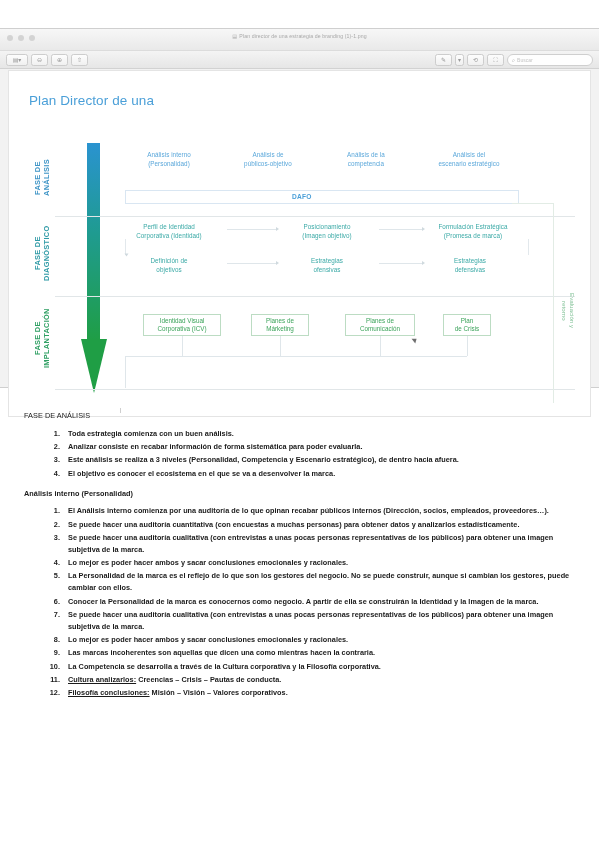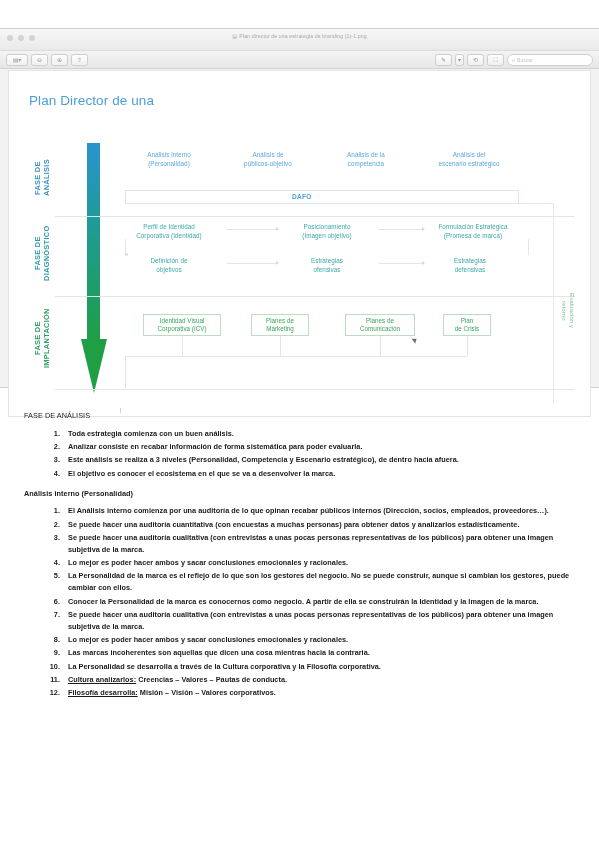--- a/index.html
+++ b/index.html
@@ -350,18 +350,18 @@
   <div class="heading bold">Análisis interno (Personalidad)</div>
   <ol class="notes-list">
     <li>El Análisis interno comienza por una auditoría de lo que opinan recabar públicos internos (Dirección, socios, empleados, proveedores…).</li>
     <li>Se puede hacer una auditoría cuantitativa (con encuestas a muchas personas) para obtener datos y analizarlos estadísticamente.</li>
     <li>Se puede hacer una auditoría cualitativa (con entrevistas a unas pocas personas representativas de los públicos) para obtener una imagen subjetiva de la marca.</li>
     <li>Lo mejor es poder hacer ambos y sacar conclusiones emocionales y racionales.</li>
     <li>La Personalidad de la marca es el reflejo de lo que son los gestores del negocio. No se puede construir, aunque si cambian los gestores, puede cambiar con ellos.</li>
     <li>Conocer la Personalidad de la marca es conocernos como negocio. A partir de ella se construirán la Identidad y la Imagen de la marca.</li>
     <li>Se puede hacer una auditoría cualitativa (con entrevistas a unas pocas personas representativas de los públicos) para obtener una imagen subjetiva de la marca.</li>
     <li>Lo mejor es poder hacer ambos y sacar conclusiones emocionales y racionales.</li>
-    <li>Las marcas incoherentes son aquellas que dicen una cosa mientras hacia la contraria.</li>
-    <li class="bold-item">La Personalidad se desarrolla a través de la Cultura corporativa y la Filosofía corporativa.</li>
-    <li><span class="u">Cultura analizarlos:</span><span> Creencias – Valores – Pautas de conducta.</span></li>
-    <li><span class="u">Filosofía desarrolla:</span><span> Misión – Visión – Valores corporativos.</span></li>
+    <li>Las marcas incoherentes son aquellas que dicen una como mientras hacen la contraria.</li>
+    <li class="bold-item">La Competencia se desarrolla a través de la Cultura corporativa y la Filosofía corporativa.</li>
+    <li><span class="u">Cultura analizarlos:</span><span> Creencias – Crisis – Pautas de conducta.</span></li>
+    <li><span class="u">Filosofía conclusiones:</span><span> Misión – Visión – Valores corporativos.</span></li>
   </ol>
 </div>
 
 </body></html>

